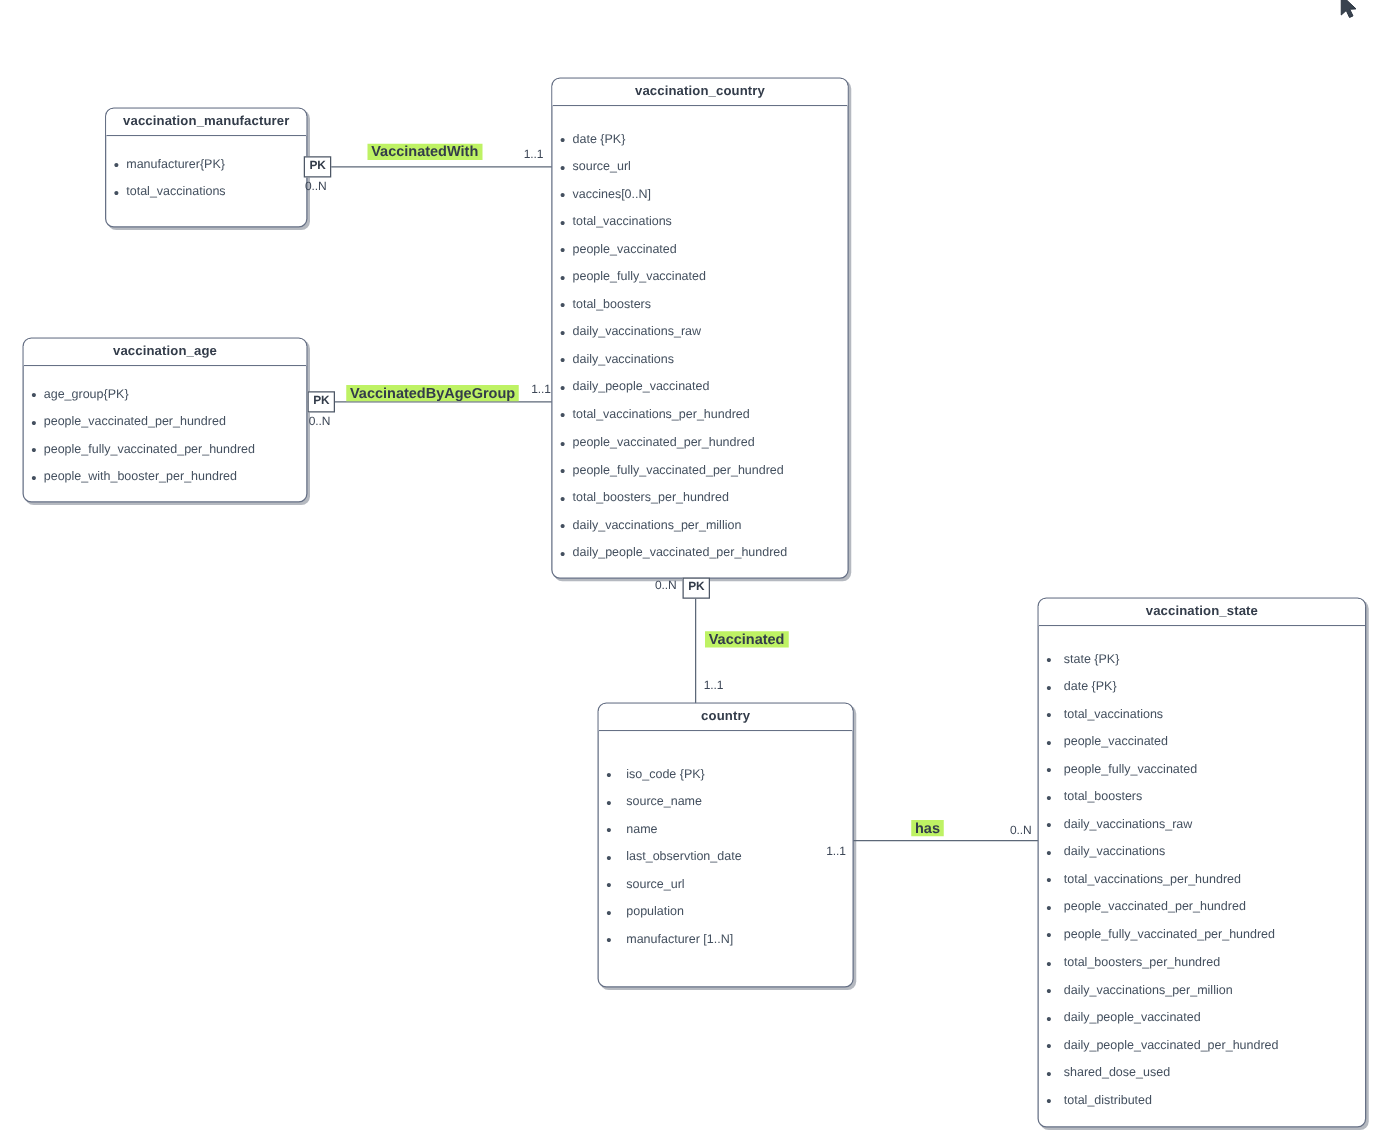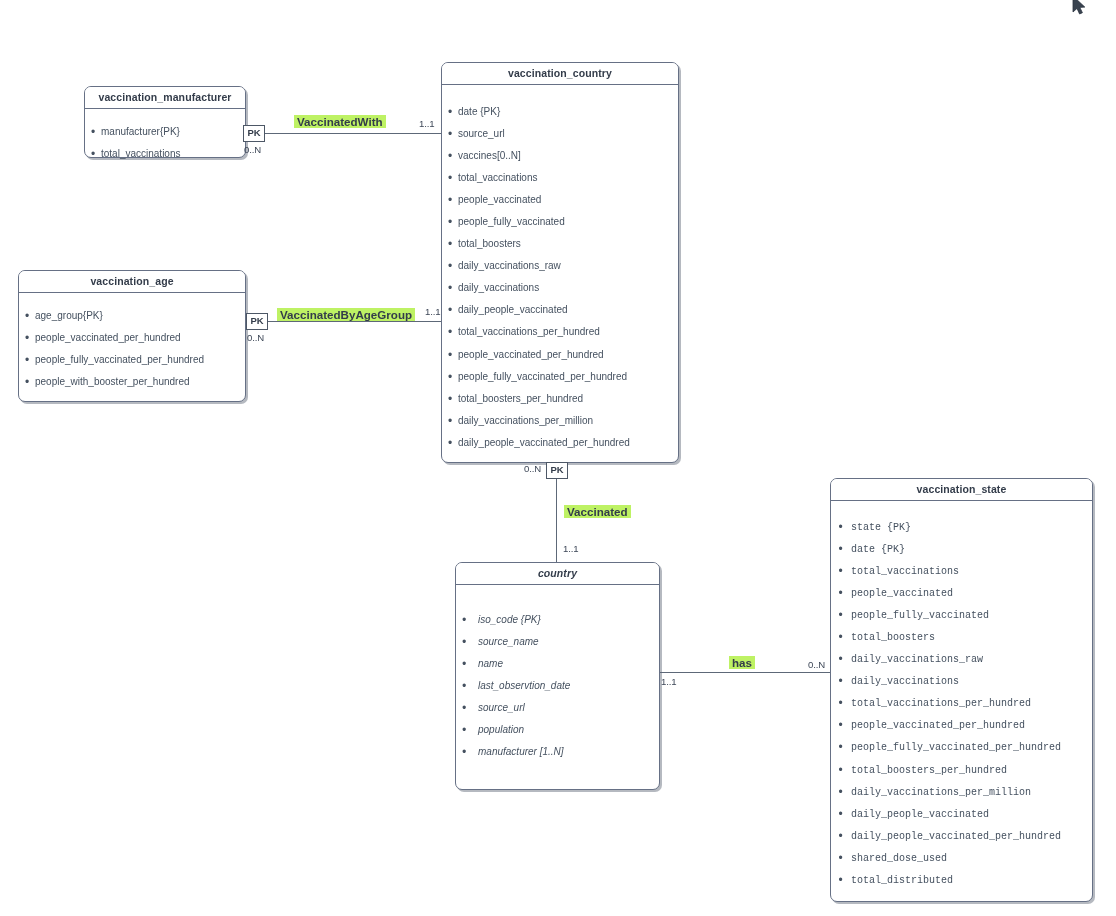--- a/index.html
+++ b/index.html
@@ -138,21 +138,21 @@
   <div class="pk-chip" style="left:546px; top:462px;">PK</div>
   <div class="card" style="left:524px; top:463px;">0..N</div>
   <div class="card" style="left:563px; top:543px;">1..1</div>
   <div class="rel-label" style="left:564px; top:505px;">Vaccinated</div>
 
   <div class="line-h" style="left:659px; top:672px; width:172px;"></div>
   <div class="card" style="left:661px; top:676px;">1..1</div>
   <div class="card" style="left:808px; top:659px;">0..N</div>
   <div class="rel-label" style="left:729px; top:656px;">has</div>
 
-  <div class="entity" style="left:84px; top:86px; width:162px; height:72px;">
+  <div class="entity" style="left:84px; top:86px; width:162px; height:96px;">
     <div class="entity-title">vaccination_manufacturer</div>
     <div class="entity-body">
       <div class="attr">manufacturer{PK}</div>
       <div class="attr">total_vaccinations</div>
     </div>
   </div>
 
   <div class="entity" style="left:18px; top:270px; width:228px; height:132px;">
     <div class="entity-title">vaccination_age</div>
     <div class="entity-body">
@@ -178,36 +178,36 @@
       <div class="attr">daily_people_vaccinated</div>
       <div class="attr">total_vaccinations_per_hundred</div>
       <div class="attr">people_vaccinated_per_hundred</div>
       <div class="attr">people_fully_vaccinated_per_hundred</div>
       <div class="attr">total_boosters_per_hundred</div>
       <div class="attr">daily_vaccinations_per_million</div>
       <div class="attr">daily_people_vaccinated_per_hundred</div>
     </div>
   </div>
 
-  <div class="entity" style="left:455px; top:562px; width:205px; height:228px;font-style:italic;">
+  <div class="entity" style="left:478px; top:562px; width:205px; height:228px;">
     <div class="entity-title">country</div>
     <div class="entity-body" style="padding-top:24px;">
       <div class="attr" style="padding-left:22px;">iso_code {PK}</div>
       <div class="attr" style="padding-left:22px;">source_name</div>
       <div class="attr" style="padding-left:22px;">name</div>
       <div class="attr" style="padding-left:22px;">last_observtion_date</div>
       <div class="attr" style="padding-left:22px;">source_url</div>
       <div class="attr" style="padding-left:22px;">population</div>
       <div class="attr" style="padding-left:22px;">manufacturer [1..N]</div>
     </div>
   </div>
 
   <div class="entity" style="left:830px; top:478px; width:263px; height:424px;">
     <div class="entity-title">vaccination_state</div>
-    <div class="entity-body" style="padding-top:16px;font-family:Liberation Mono, monospace;">
+    <div class="entity-body" style="padding-top:16px;">
       <div class="attr" style="padding-left:20px;">state {PK}</div>
       <div class="attr" style="padding-left:20px;">date {PK}</div>
       <div class="attr" style="padding-left:20px;">total_vaccinations</div>
       <div class="attr" style="padding-left:20px;">people_vaccinated</div>
       <div class="attr" style="padding-left:20px;">people_fully_vaccinated</div>
       <div class="attr" style="padding-left:20px;">total_boosters</div>
       <div class="attr" style="padding-left:20px;">daily_vaccinations_raw</div>
       <div class="attr" style="padding-left:20px;">daily_vaccinations</div>
       <div class="attr" style="padding-left:20px;">total_vaccinations_per_hundred</div>
       <div class="attr" style="padding-left:20px;">people_vaccinated_per_hundred</div>

